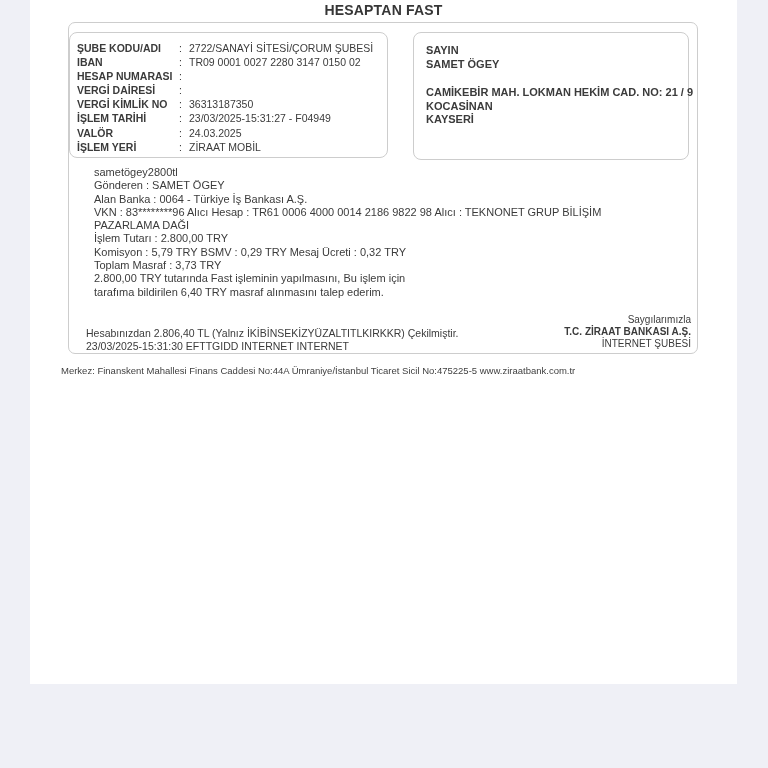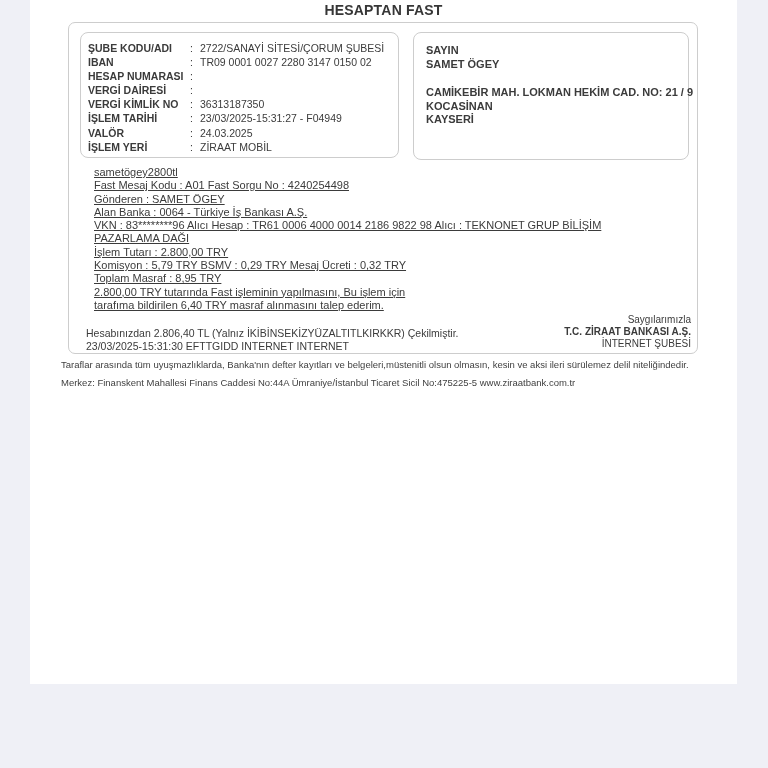--- a/index.html
+++ b/index.html
@@ -14,36 +14,36 @@
   }
   .title {
     position:absolute; top:2px; left:0; right:0; text-align:center;
     font-size:14px; font-weight:bold; color:#363636; letter-spacing:0.2px;
   }
   .outer-box {
     position:absolute; left:38px; top:22px; width:630px; height:332px;
     border:1px solid #cdcdcd; border-radius:7px; background:#fff;
   }
   .sender-box {
-    position:absolute; left:11px; top:9px; width:319px; height:126px;
+    position:absolute; left:0; top:9px; width:319px; height:126px;
     border:1px solid #cdcdcd; border-radius:8px; padding:8px 6px 0 7px;
   }
   .info-row { display:flex; font-size:10.5px; line-height:14.1px; white-space:nowrap; }
   .info-label { width:102px; font-weight:bold; flex:0 0 auto; }
   .info-colon { width:10px; flex:0 0 auto; }
   .info-value { flex:1; }
   .recipient-box {
     position:absolute; left:344px; top:9px; width:276px; height:128px;
     border:1px solid #cdcdcd; border-radius:8px; padding:11px 6px 17px 12px;
     font-size:11px; line-height:13.5px; font-weight:bold; white-space:nowrap;
   }
   .r-gap { height:15px; }
   .body-text {
     position:absolute; left:25px; top:143px;
-    font-size:11px; line-height:13.3px; white-space:nowrap;text-decoration:underline;
+    font-size:11px; line-height:13.3px; white-space:nowrap;
   }
   .withdrawal {
     position:absolute; left:17px; top:304px;
     font-size:10.5px; line-height:13px; white-space:nowrap;
   }
   .signature {
     position:absolute; left:422px; top:291px; width:200px; text-align:right;
     font-size:10px; line-height:11.8px; white-space:nowrap;
   }
   .bold { font-weight:bold; }
@@ -124,53 +124,51 @@
             <div>KOCASİNAN</div>
 
             <div>KAYSERİ</div>
           </div>
       </div>
 
       <div class="body-text">
 
           <div>sametögey2800tl</div>
 
-          <div>Fast Mesaj Kodu : A01 Fast Sorgu No : 4240254498</div>
 
           <div>Gönderen : SAMET ÖGEY</div>
 
           <div>Alan Banka : 0064 - Türkiye İş Bankası A.Ş.</div>
 
           <div>VKN : 83********96 Alıcı Hesap : TR61 0006 4000 0014 2186 9822 98 Alıcı : TEKNONET GRUP BİLİŞİM</div>
 
           <div>PAZARLAMA DAĞI</div>
 
           <div>İşlem Tutarı : 2.800,00 TRY</div>
 
           <div>Komisyon : 5,79 TRY BSMV : 0,29 TRY Mesaj Ücreti : 0,32 TRY</div>
 
-          <div>Toplam Masraf : 8,95 TRY</div>
+          <div>Toplam Masraf : 3,73 TRY</div>
 
           <div>2.800,00 TRY tutarında Fast işleminin yapılmasını, Bu işlem için</div>
 
           <div>tarafıma bildirilen 6,40 TRY masraf alınmasını talep ederim.</div>
         </div>
 
       <div class="withdrawal">
         <div>Hesabınızdan 2.806,40 TL (Yalnız İKİBİNSEKİZYÜZALTITLKIRKKR) Çekilmiştir.</div>
         <div>23/03/2025-15:31:30 EFTTGIDD INTERNET INTERNET</div>
       </div>
 
       <div class="signature">
         <div>Saygılarımızla</div>
         <div class="bold">T.C. ZİRAAT BANKASI A.Ş.</div>
         <div>İNTERNET ŞUBESİ</div>
       </div>
 
     </div>
 
     <div class="footer">
-      <div>Taraflar arasında tüm uyuşmazlıklarda, Banka'nın defter kayıtları ve belgeleri,müstenitli olsun olmasın, kesin ve aksi ileri sürülemez delil niteliğindedir.</div>
       <div class="footer-line2">Merkez: Finanskent Mahallesi Finans Caddesi No:44A Ümraniye/İstanbul Ticaret Sicil No:475225-5 www.ziraatbank.com.tr</div>
     </div>
 
   </div>
 </div>
 
 </body></html>

